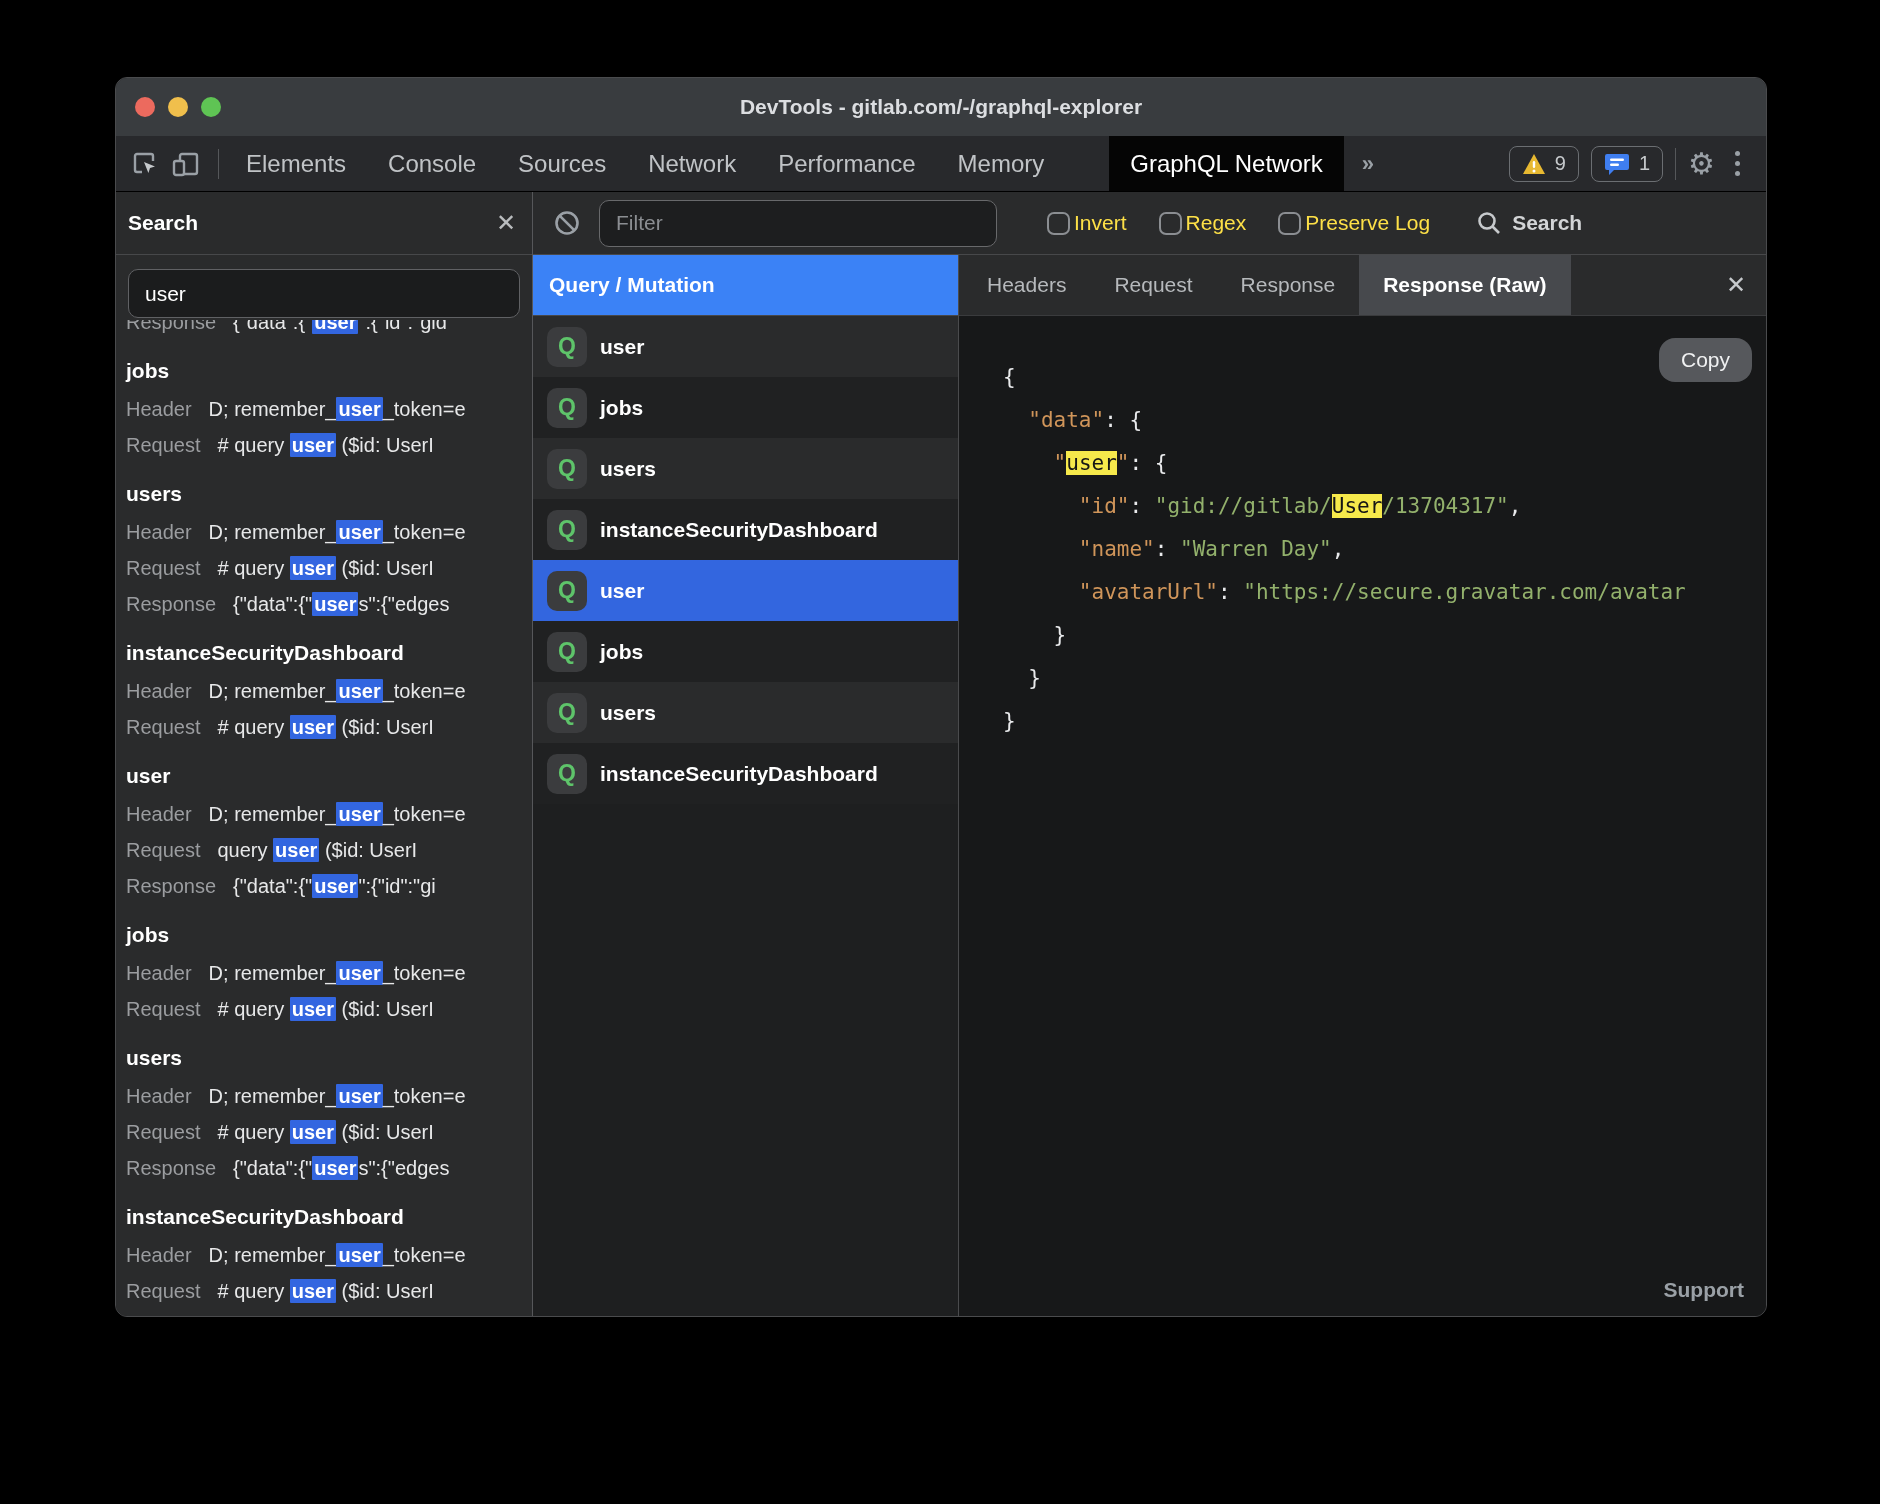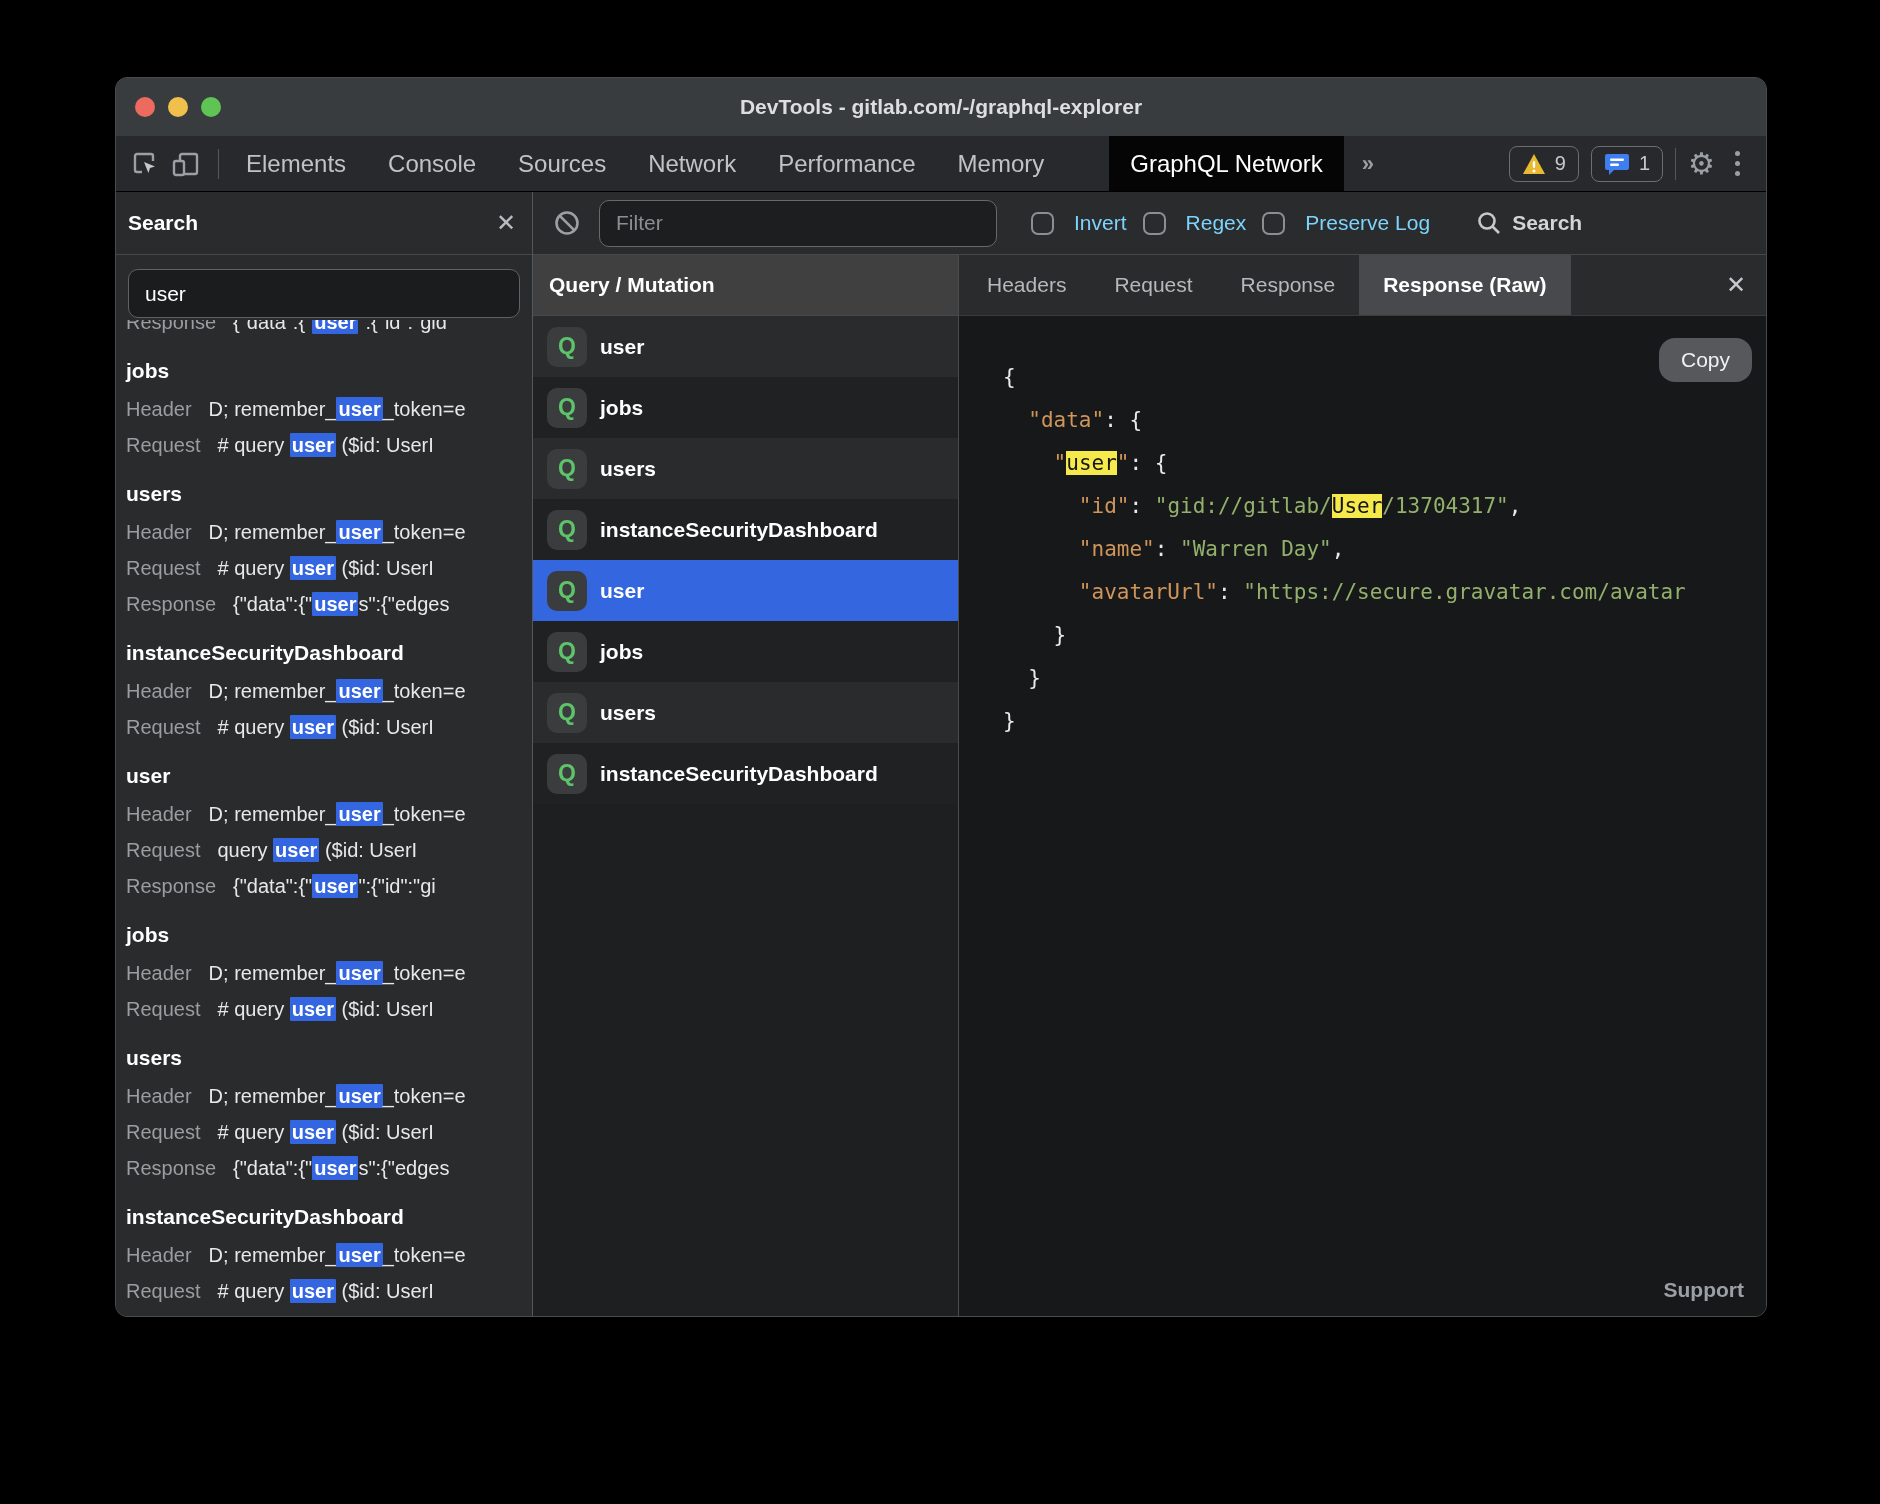--- a/index.html
+++ b/index.html
@@ -60,31 +60,31 @@
 
   
   .main { flex:1; display:flex; flex-direction:column; min-width:0; }
   .filterbar { height:63px; flex:0 0 auto; background:#2a2b2c; border-bottom:1px solid #47484a;
                display:flex; align-items:center; padding:0 20px; gap:18px; }
   .filter-input { width:398px; height:47px; background:#1d1e1f; border:1px solid #68696b;
                   border-radius:10px; color:#e7e8e9; font-size:21px; padding:0 16px;
                   font-family:"Liberation Sans", sans-serif; outline:none; }
   .filter-input::placeholder { color:#8b8e92; }
   .search-input::placeholder { color:#8b8e92; }
-  .chk { display:flex; align-items:center; gap:20px; color:#7dd3fc; font-size:21px; margin-left:16px; }
+  .chk { display:flex; align-items:center; gap:4px; color:#fde047; font-size:21px; margin-left:32px; }
   .chkbox { width:23px; height:23px; border:2px solid #8b8e92; border-radius:7px; background:transparent; }
   .fb-search { display:flex; align-items:center; gap:10px; color:#d2d4d6; font-size:21px; margin-left:28px; font-weight:600; }
 
   .cols { flex:1; display:flex; min-height:0; }
 
   
   .query-panel { width:426px; flex:0 0 auto; background:#1e1f20; border-right:1px solid #4a4b4d;
                  display:flex; flex-direction:column; min-height:0; }
   .qhead { height:61px; flex:0 0 auto; display:flex; align-items:center; padding:0 16px;
-           background:#404040; border-bottom:1px solid #47484a; color:#fff; font-size:21px; font-weight:700; }
+           background:#3b82f6; border-bottom:1px solid #47484a; color:#fff; font-size:21px; font-weight:700; }
   .qrows { flex:1; overflow:hidden; }
   .qrow { height:61px; display:flex; align-items:center; padding-left:14px; gap:13px; cursor:default; }
   .qrow:nth-child(odd) { background:#2a2b2c; }
   .qrow:nth-child(even) { background:#202122; }
   .qrow.selected { background:#3366df; }
   .qbadge { width:40px; height:40px; border-radius:10px; background:#3b3c3e; color:#5ec46a;
             font-size:23px; font-weight:700; display:flex; align-items:center; justify-content:center; flex:0 0 auto; }
   .qlabel { color:#fff; font-size:21px; font-weight:700; white-space:nowrap; }
 
   

